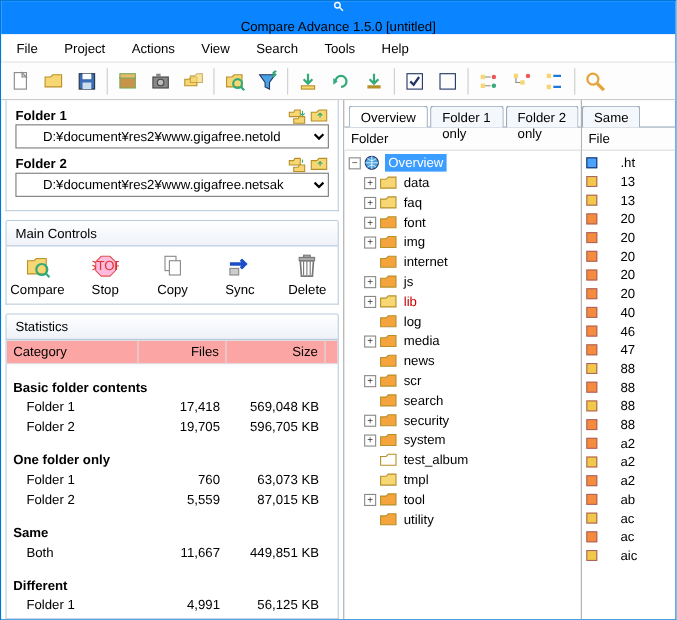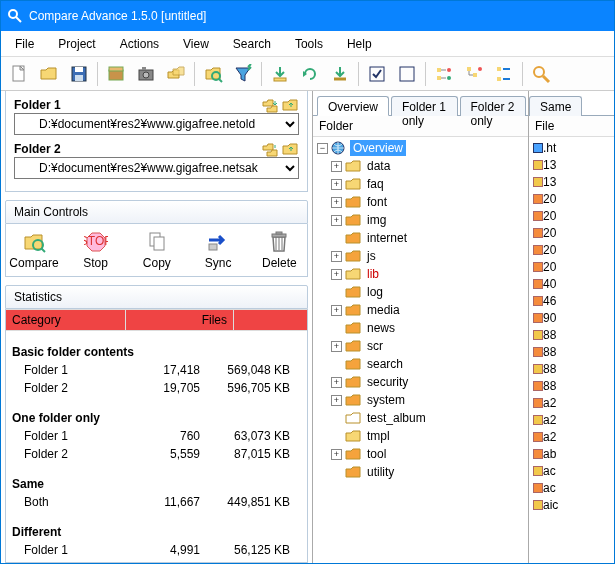--- a/index.html
+++ b/index.html
@@ -1,17 +1,17 @@
 <!DOCTYPE html>
 <html><head>
 <meta charset="utf-8">
 <style>
 * { box-sizing: border-box; margin: 0; padding: 0; font-family: "Segoe UI", Tahoma, sans-serif; font-size: 12px; }
 body { width: 615px; height: 564px; overflow: hidden; background: #fff; border: 1px solid #0078d7; }
-.titlebar { height: 30px; background: #0a84ff; color: #ffffff; display: flex; align-items: center; padding: 0 6px; gap: 6px; }
+.titlebar { height: 30px; background: #0a84ff; color: #000000; display: flex; align-items: center; padding: 0 6px; gap: 6px; flex-direction: column; }
 .titlebar .logo { width: 16px; height: 16px; }
 .menubar { height: 26px; display: flex; align-items: center; padding: 0 4px; gap: 4px; border-bottom: 1px solid #ddd; }
 .menubar span { padding: 4px 10px; cursor: default; }
 .toolbar { height: 34px; display: flex; align-items: center; padding: 2px 4px; gap: 2px; border-bottom: 1px solid #ccc; background: #fdfdfd; }
 .tb-btn { width: 28px; height: 28px; display: flex; align-items: center; justify-content: center; border: 1px solid transparent; }
 .tb-sep { width: 1px; height: 24px; background: #ccc; margin: 0 2px; }
 .main { display: flex; height: calc(100% - 90px); }
 .leftcol { width: 312px; border-right: 1px solid #aaa; display: flex; flex-direction: column; }
 .panel-hdr { background: linear-gradient(#fff,#eef2f8); border: 1px solid #bcd; border-radius: 2px 2px 0 0; padding: 4px 8px; margin: 4px 4px 0 4px; }
 .panel-body { border: 1px solid #bcd; border-top: none; margin: 0 4px 4px 4px; padding: 6px 8px; }
@@ -19,21 +19,21 @@
 .f-lbl-row { display: flex; justify-content: space-between; align-items: center; }
 .f-lbl { font-weight: bold; }
 .f-icons { display: flex; gap: 2px; }
 .mini-icon { width: 18px; height: 16px; }
 select.pathsel { width: 100%; height: 22px; border: 1px solid #7a7a7a; font-size: 12px; padding: 0 20px; background: #fff; }
 .main-controls { padding: 6px 4px; display: flex; gap: 14px; border: 1px solid #bcd; border-top: none; margin: 0 4px 4px 4px; }
 .mc-btn { display: flex; flex-direction: column; align-items: center; gap: 2px; width: 48px; cursor: default; }
 .mc-btn .ico { width: 24px; height: 24px; }
 .stats-grid { border: 1px solid #bcd; border-top: none; margin: 0 4px; overflow: hidden; flex: 1; }
 .stats-head, .stats-row { display: grid; grid-template-columns: 120px 80px 90px; }
-.stats-head { border-top: 1px solid #ddd; border-bottom: 1px solid #ddd; background: #ef4444; gap: 28px; }
+.stats-head { border-top: 1px solid #ddd; border-bottom: 1px solid #ddd; background: #fca5a5; }
 .stats-head div { padding: 3px 6px; border-right: 1px solid #ddd; }
 .stats-row div { padding: 2px 6px; }
 .stats-row .r { text-align: right; }
 .stats-cat { font-weight: bold; padding: 2px 6px; margin-top: 12px; }
 .stats-sub { padding-left: 18px !important; }
 .rightcol { flex: 1; display: flex; }
 .treecol { width: 216px; display: flex; flex-direction: column; border-right: 1px solid #aaa; }
 .tabs { display: flex; height: 24px; padding-top: 4px; padding-left: 4px; gap: 0; }
 .tab { padding: 3px 10px; border: 1px solid #9ab; border-bottom: none; background: #f4f7fb; border-radius: 3px 3px 0 0; margin-right: 2px; position: relative; top: 1px; }
 .tab.active { background: #fff; border-bottom: 1px solid #fff; }
@@ -42,21 +42,21 @@
 .tn { display: flex; align-items: center; height: 18px; gap: 3px; }
 .tn .exp { width: 11px; height: 11px; display: flex; align-items: center; justify-content: center; border: 1px solid #888; font-size: 9px; line-height: 1; color: #333; background: #fff; }
 .tn .exp.none { border: none; }
 .tn .fld { width: 16px; height: 14px; }
 .tn .lbl { padding: 1px 3px; }
 .tn .lbl.sel { background: #3b9dff; color: #fff; }
 .tn .lbl.red { color: #c00; }
 .ind1 { margin-left: 14px; }
 .filecol { flex: 1; overflow: hidden; }
 .filelist { padding: 2px 0; }
-.fi { display: flex; align-items: center; height: 17px; gap: 0; padding-left: 4px; }
+.fi { display: flex; align-items: center; height: 17px; gap: 21px; padding-left: 4px; }
 .sq { width: 10px; height: 10px; border: 1px solid; }
 svg { display: block; }
 </style>
 </head>
 <body>
 
 <div class="titlebar">
   <svg class="logo" viewBox="0 0 16 16">
       <circle cx="6" cy="6" r="4" fill="none" stroke="#fff" stroke-width="2"></circle>
       <line x1="9" y1="9" x2="14" y2="14" stroke="#fff" stroke-width="2"></line>
@@ -513,21 +513,21 @@
           <div class="fi">
             <span class="sq" style="background:#f58b3c;border-color:#a66"></span>
             <span>40</span>
           </div>
           <div class="fi">
             <span class="sq" style="background:#f58b3c;border-color:#a66"></span>
             <span>46</span>
           </div>
           <div class="fi">
             <span class="sq" style="background:#f58b3c;border-color:#a66"></span>
-            <span>90</span>
+            <span>47</span>
           </div>
           <div class="fi">
             <span class="sq" style="background:#f2c84b;border-color:#a66"></span>
             <span>88</span>
           </div>
           <div class="fi">
             <span class="sq" style="background:#f58b3c;border-color:#a66"></span>
             <span>88</span>
           </div>
           <div class="fi">

